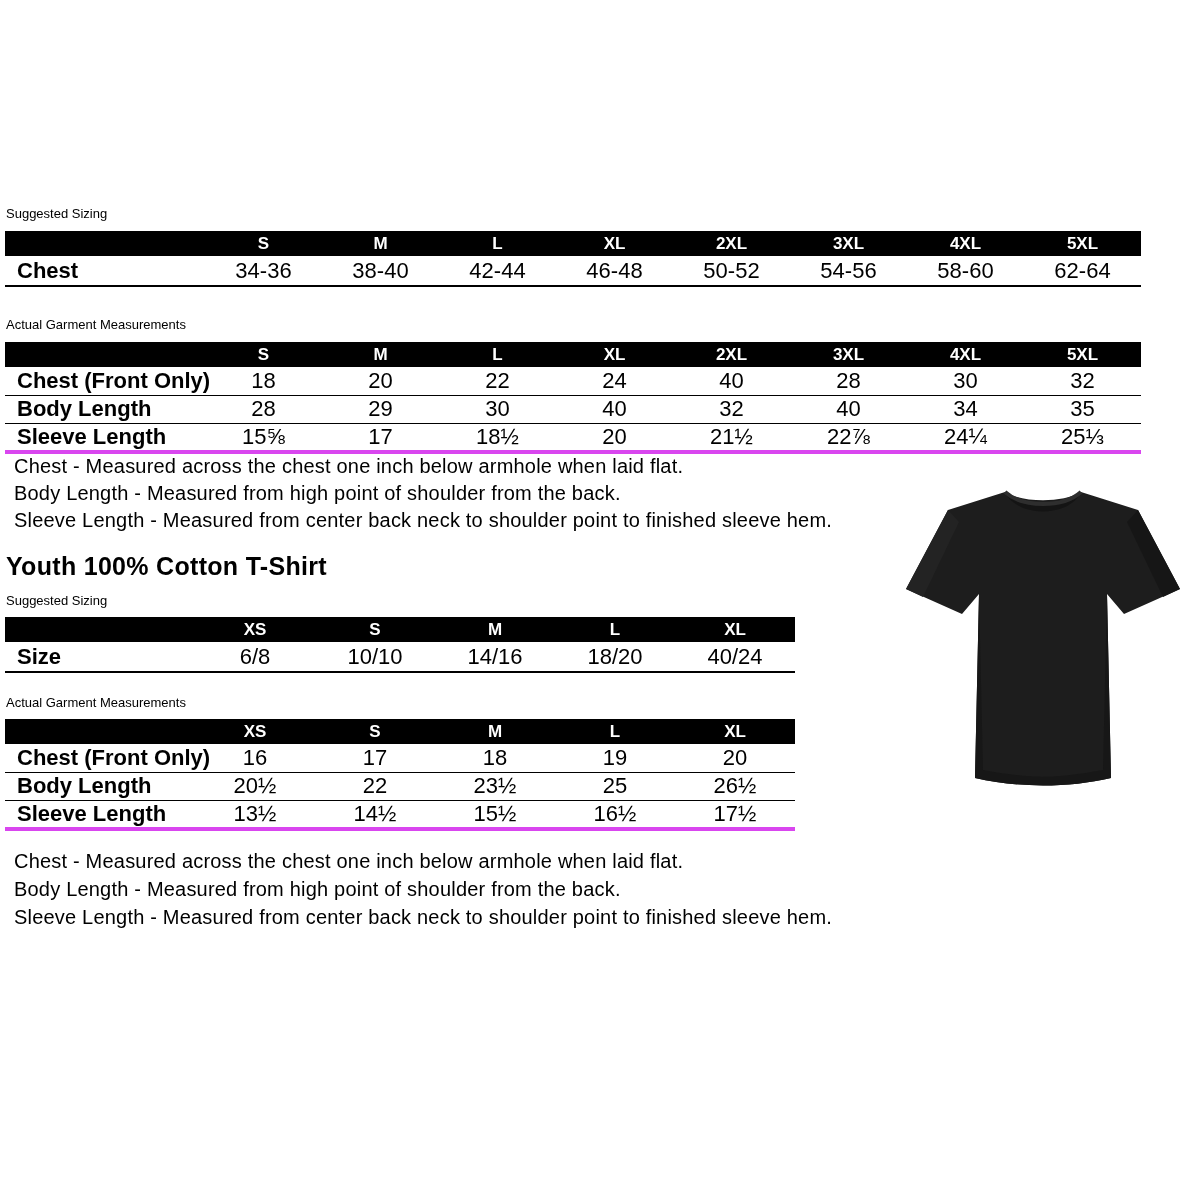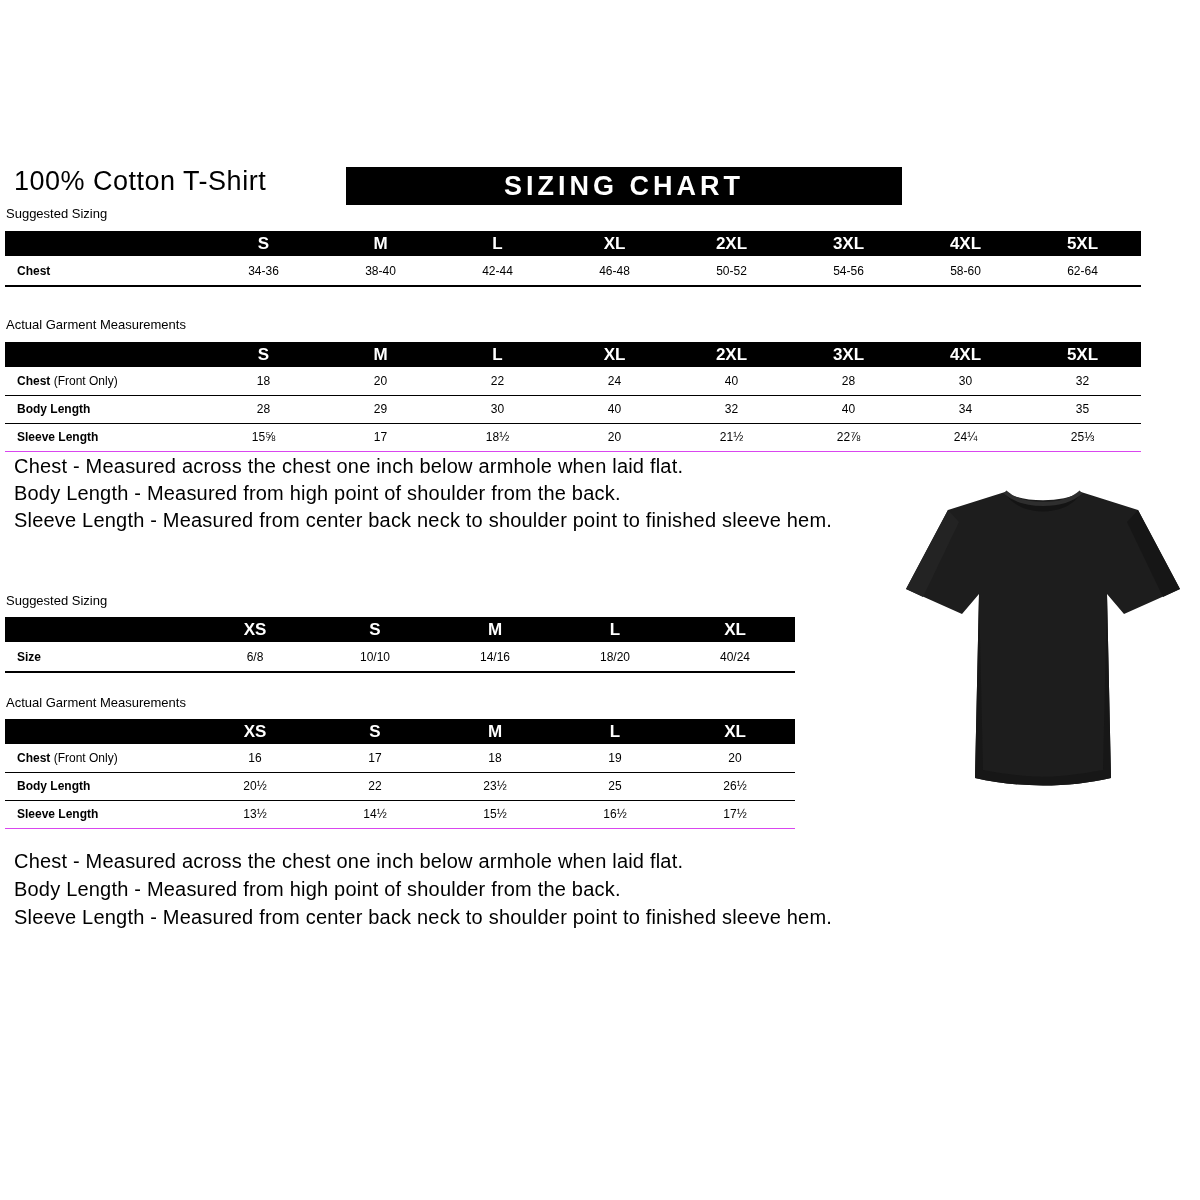--- a/index.html
+++ b/index.html
@@ -7,45 +7,43 @@
   .page{position:relative;width:1200px;height:1200px;overflow:hidden;background:#fff;}
 
   .adult-title{position:absolute;left:14px;top:166px;font-size:27px;font-weight:400;letter-spacing:.5px;}
   .banner{position:absolute;left:346px;top:167px;width:556px;height:38px;background:#000;color:#fff;
           display:flex;align-items:center;justify-content:center;font-weight:700;font-size:27px;letter-spacing:4px;}
   .sec-heading{position:absolute;font-size:13px;font-weight:400;}
   .youth-title{position:absolute;left:6px;top:552px;font-size:25px;font-weight:700;letter-spacing:.3px;}
 
   table{border-collapse:collapse;table-layout:fixed;position:absolute;background:#fff;}
   thead th{background:#000;color:#fff;font-weight:700;font-size:17px;height:25px;padding:0;text-align:center;}
-  tbody td{font-size:12px;font-weight:400;text-align:center;padding:0;vertical-align:middle;}
+  tbody td{font-size:22px;font-weight:400;text-align:center;padding:0;vertical-align:middle;}
   tbody td.label{text-align:left;padding-left:12px;font-weight:700;white-space:nowrap;}
-  td.label .suffix{font-weight:400;}
+  td.label .suffix{font-weight:700;}
   .t-sugg tbody tr{height:30px;border-bottom:2px solid #000;}
   .t-act tbody tr{height:28px;border-bottom:1px solid #000;}
-  .t-act tbody tr:last-child{border-bottom:1px solid #d946ef;}
+  .t-act tbody tr:last-child{border-bottom:4px solid #d946ef;}
 
   .adult-sugg-table{left:5px;top:231px;width:1136px;}
   .adult-act-table{left:5px;top:342px;width:1136px;}
   .youth-sugg-table{left:5px;top:617px;width:790px;}
   .youth-act-table{left:5px;top:719px;width:790px;}
 
   .notes{position:absolute;font-size:20px;line-height:27px;letter-spacing:.2px;}
   .notes-adult{left:14px;top:453px;}
   .notes-youth{left:14px;top:847px;line-height:28px;}
 
   .tshirt-wrap{position:absolute;left:893px;top:470px;width:300px;height:346px;}
 </style>
 </head>
 <body>
 
 <div class="page">
 
-  <div class="adult-title">100% Cotton T-Shirt</div>
-  <div class="banner">SIZING CHART</div>
 
   <div class="sec-heading" style="left:6px;top:206px;">Suggested Sizing</div>
 
   <table class="adult-sugg-table t-sugg">
     <colgroup>
         <col style="width:200px">
         <col>
         <col>
         <col>
         <col>
@@ -145,20 +143,21 @@
       </tr>
     </tbody>
   </table>
 
   <div class="notes notes-adult">
     <div>Chest - Measured across the chest one inch below armhole when laid flat.</div>
     <div>Body Length - Measured from high point of shoulder from the back.</div>
     <div>Sleeve Length - Measured from center back neck to shoulder point to finished sleeve hem.</div>
   </div>
 
+  <div class="youth-title">Youth 100% Cotton T-Shirt</div>
 
   <div class="sec-heading" style="left:6px;top:593px;">Suggested Sizing</div>
 
   <table class="youth-sugg-table t-sugg">
     <colgroup>
         <col style="width:190px">
         <col>
         <col>
         <col>
         <col>

